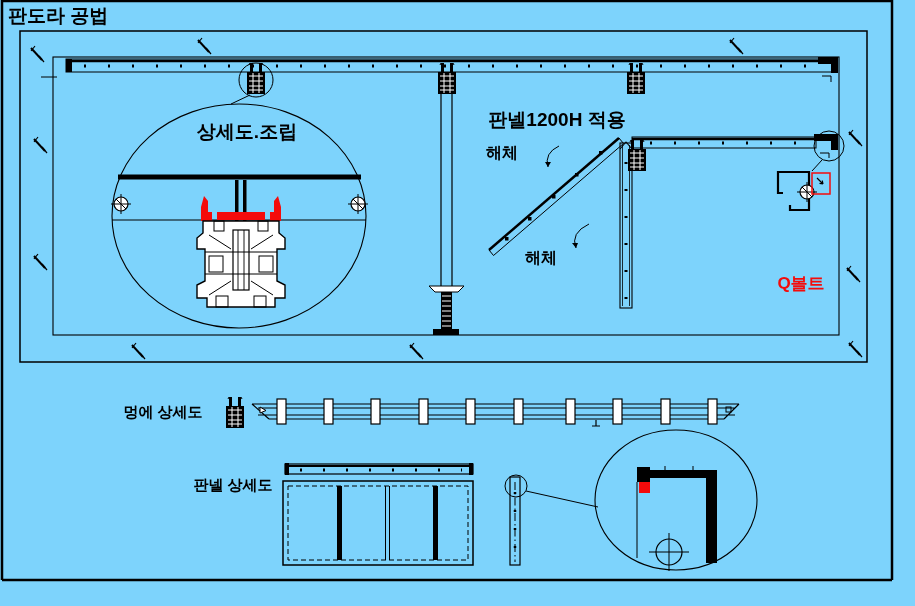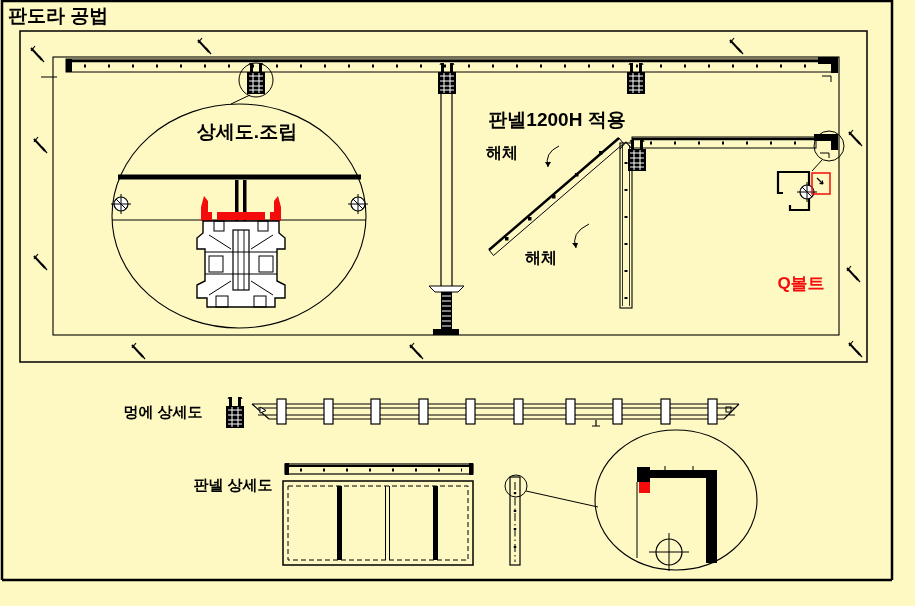--- a/index.html
+++ b/index.html
@@ -1,16 +1,16 @@
 <!DOCTYPE html>
 <html><head>
 <meta charset="utf-8">
 <style>
   html,body{margin:0;padding:0;background:#fff;}
-  .page{position:relative;width:915px;height:606px;background:#fef9c3;
+  .page{position:relative;width:915px;height:606px;background:#7dd3fc;
         font-family:"Liberation Sans","DejaVu Sans",sans-serif;overflow:hidden;}
   svg{position:absolute;left:0;top:0;}
   text{fill:#000;font-family:"Liberation Sans","DejaVu Sans",sans-serif;font-weight:bold;}
   .t-title{font-size:19px;}
   .t-big{font-size:19px;}
   .t-mid{font-size:16px;}
   .t-sec{font-size:15px;}
   .t-red{fill:#f40b0b;font-size:17px;}
   .ln{stroke:#000;fill:none;}
   .fillb{fill:#000;stroke:none;}

